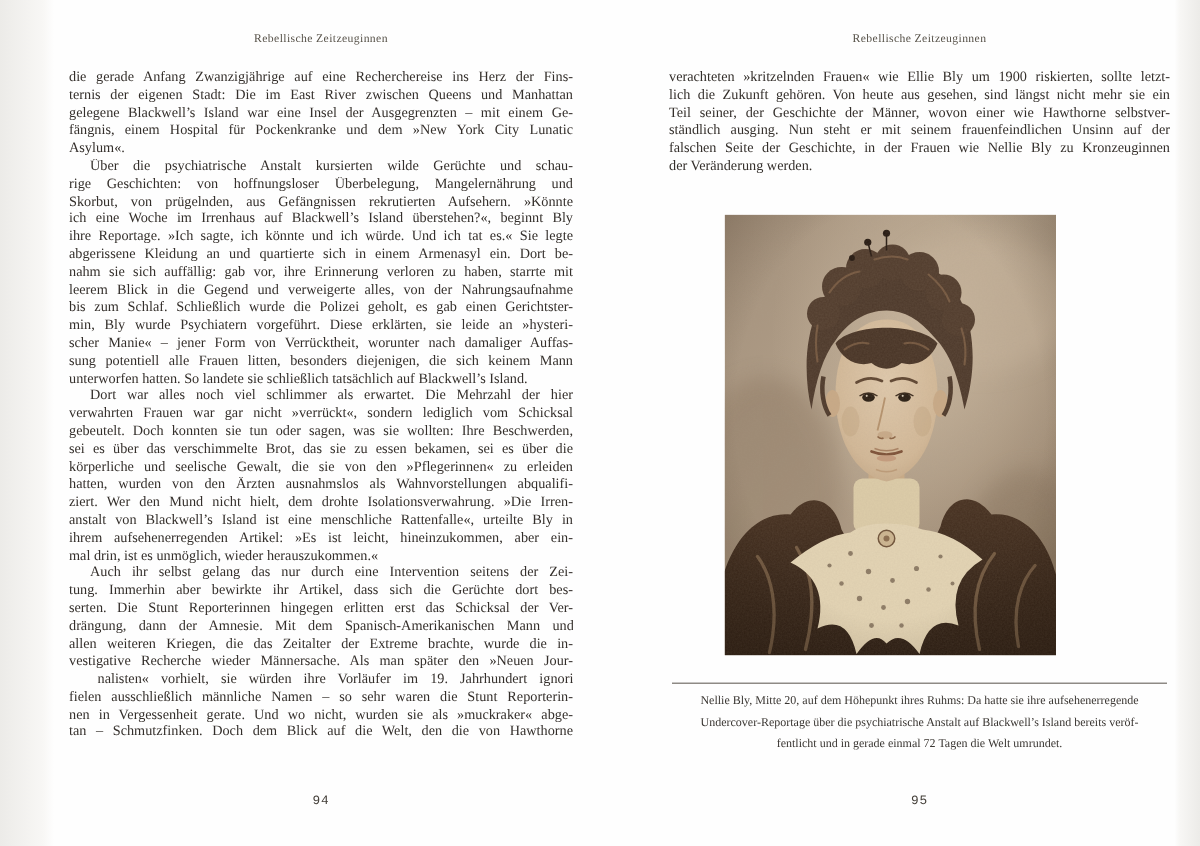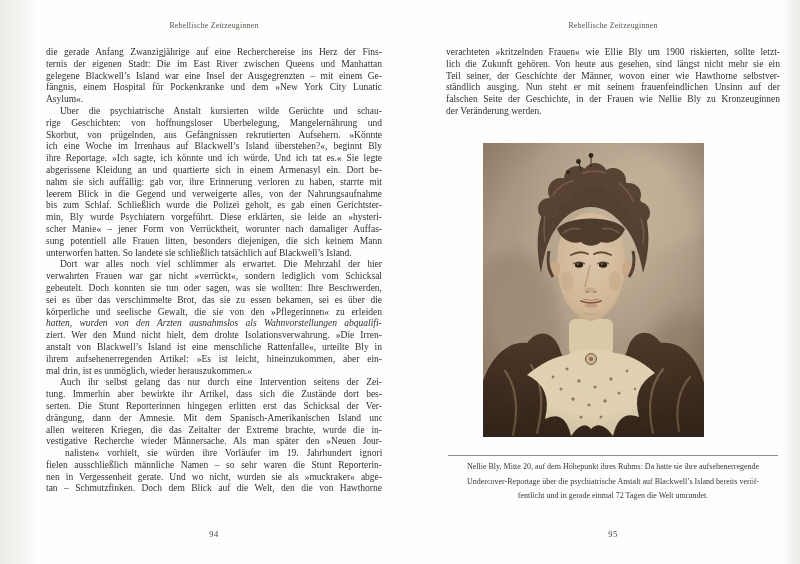--- a/index.html
+++ b/index.html
@@ -10,21 +10,21 @@
   .edge.right{left:783px;width:17px;background:linear-gradient(to left,#ecebe8,#f8f7f5 80%,#fefefe);}
   .page{position:absolute;top:0;height:416px;}
   .page-left{left:46px;width:336px;}
   .page-right{left:446px;width:334px;}
   .running-header{position:absolute;top:21px;left:0;width:100%;text-align:center;
     font-size:7.8px;letter-spacing:.25px;color:#575249;}
   .body-text{position:absolute;top:47px;left:0;right:0;font-size:9.5px;color:#342f2b;}
   .bline{height:11.8px;line-height:11.8px;white-space:nowrap;overflow:hidden;}
   .bline.ind{padding-left:14px;}
   .page-number{position:absolute;top:529px;left:0;width:100%;text-align:center;
-    font-size:8.5px;color:#45403a;letter-spacing:.5px;}
+    font-size:8.5px;color:#45403a;letter-spacing:.5px;font-family:Liberation Mono, monospace;}
   .figure{position:absolute;top:143px;left:37px;width:221px;height:294px;overflow:hidden;}
   .figure svg{display:block;}
   .caption-rule{position:absolute;top:455px;left:2px;width:330px;height:1px;background:#8e8a85;}
   .caption{position:absolute;top:460px;left:-12px;width:358px;text-align:center;
     font-size:8px;color:#3a3632;}
   .cline{height:14.6px;line-height:14.6px;white-space:nowrap;}
 </style>
 </head>
 <body>
 
@@ -51,29 +51,29 @@
         <div class="bline"><span style="word-spacing: 3.4375px;">bis zum Schlaf. Schließlich wurde die Polizei geholt, es gab einen Gerichtster-</span></div>
         <div class="bline"><span style="word-spacing: 4.14844px;">min, Bly wurde Psychiatern vorgeführt. Diese erklärten, sie leide an »hysteri-</span></div>
         <div class="bline"><span style="word-spacing: 3.69219px;">scher Manie« – jener Form von Verrücktheit, worunter nach damaliger Auffas-</span></div>
         <div class="bline"><span style="word-spacing: 3.94531px;">sung potentiell alle Frauen litten, besonders diejenigen, die sich keinem Mann</span></div>
         <div class="bline"><span>unterworfen hatten. So landete sie schließlich tatsächlich auf Blackwell’s Island.</span></div>
         <div class="bline ind"><span style="word-spacing: 4.8125px;">Dort war alles noch viel schlimmer als erwartet. Die Mehrzahl der hier</span></div>
         <div class="bline"><span style="word-spacing: 4.44444px;">verwahrten Frauen war gar nicht »verrückt«, sondern lediglich vom Schicksal</span></div>
         <div class="bline"><span style="word-spacing: 2.96449px;">gebeutelt. Doch konnten sie tun oder sagen, was sie wollten: Ihre Beschwerden,</span></div>
         <div class="bline"><span style="word-spacing: 3.08371px;">sei es über das verschimmelte Brot, das sie zu essen bekamen, sei es über die</span></div>
         <div class="bline"><span style="word-spacing: 4.29219px;">körperliche und seelische Gewalt, die sie von den »Pflegerinnen« zu erleiden</span></div>
-        <div class="bline"><span style="word-spacing: 4.95117px; font-style: italic;">hatten, wurden von den Ärzten ausnahmslos als Wahnvorstellungen abqualifi-</span></div>
+        <div class="bline"><span style="word-spacing: 4.95117px;">hatten, wurden von den Ärzten ausnahmslos als Wahnvorstellungen abqualifi-</span></div>
         <div class="bline"><span style="word-spacing: 3.75px;">ziert. Wer den Mund nicht hielt, dem drohte Isolationsverwahrung. »Die Irren-</span></div>
         <div class="bline"><span style="word-spacing: 3.60312px;">anstalt von Blackwell’s Island ist eine menschliche Rattenfalle«, urteilte Bly in</span></div>
         <div class="bline"><span style="word-spacing: 5.46289px;">ihrem aufsehenerregenden Artikel: »Es ist leicht, hineinzukommen, aber ein-</span></div>
         <div class="bline"><span>mal drin, ist es unmöglich, wieder herauszukommen.«</span></div>
         <div class="bline ind"><span style="word-spacing: 4.97869px;">Auch ihr selbst gelang das nur durch eine Intervention seitens der Zei-</span></div>
-        <div class="bline"><span style="word-spacing: 5.00142px;">tung. Immerhin aber bewirkte ihr Artikel, dass sich die Zustände dort bes-</span></div>
+        <div class="bline"><span style="word-spacing: 5.00142px;">tung. Immerhin aber bewirkte ihr Artikel, dass sich die Gerüchte dort bes-</span></div>
         <div class="bline"><span style="word-spacing: 4.64219px;">serten. Die Stunt Reporterinnen hingegen erlitten erst das Schicksal der Ver-</span></div>
-        <div class="bline"><span style="word-spacing: 5.85547px;">drängung, dann der Amnesie. Mit dem Spanisch-Amerikanischen Island und</span></div>
+        <div class="bline"><span style="word-spacing: 5.85547px;">drängung, dann der Amnesie. Mit dem Spanisch-Amerikanischen Mann und</span></div>
         <div class="bline"><span style="word-spacing: 4.43182px;">allen weiteren Kriegen, die das Zeitalter der Extreme brachte, wurde die in-</span></div>
         <div class="bline"><span style="word-spacing: 4.46875px;">vestigative Recherche wieder Männersache. Als man später den »Neuen Jour-</span></div>
         <div class="bline"><span style="word-spacing: 5.65451px; padding-left: 19px;">nalisten« vorhielt, sie würden ihre Vorläufer im 19. Jahrhundert ignorieren,</span></div>
         <div class="bline"><span style="word-spacing: 4.21094px;">fielen ausschließlich männliche Namen – so sehr waren die Stunt Reporterin-</span></div>
         <div class="bline"><span style="word-spacing: 3.69176px;">nen in Vergessenheit gerate. Und wo nicht, wurden sie als »muckraker« abge-</span></div>
         <div class="bline"><span style="word-spacing: 4.02604px;">tan – Schmutzfinken. Doch dem Blick auf die Welt, den die von Hawthorne</span></div>
       </div>
     <div class="page-number">94</div>
   </div>
 

